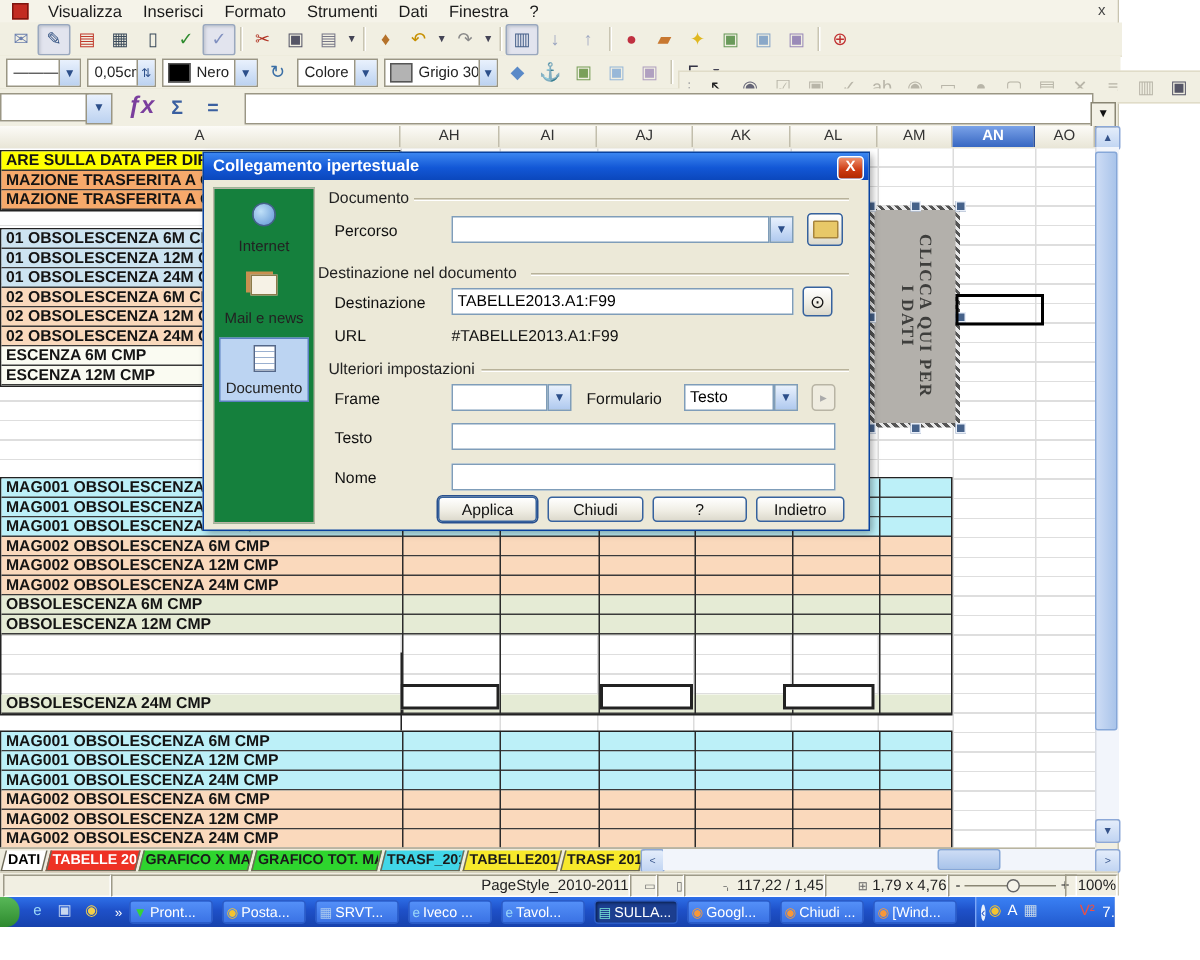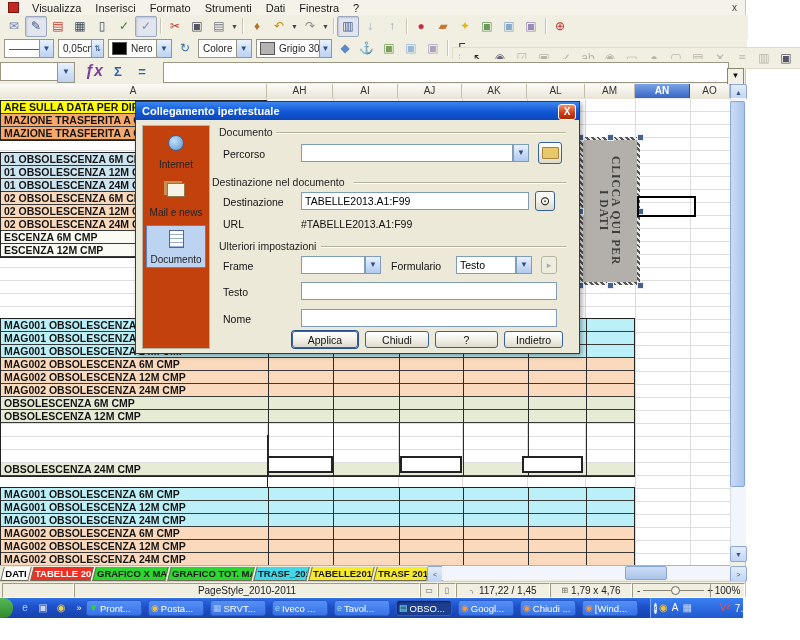--- a/index.html
+++ b/index.html
@@ -60,26 +60,26 @@
   #vthumb{position:absolute;left:730px;top:101px;width:15px;height:386px;background:linear-gradient(90deg,#CDDCF5,#A9C4EA);border:1px solid #86A7D8;border-radius:2px;box-sizing:border-box;}
   #htrack{position:absolute;left:442px;top:566px;width:288px;height:14px;background:#F2F5FB;}
   #hthumb{position:absolute;left:625px;top:566px;width:42px;height:14px;background:linear-gradient(#CDDCF5,#A9C4EA);border:1px solid #86A7D8;border-radius:2px;box-sizing:border-box;}
   
   #tabrow{position:absolute;left:0;top:565px;width:730px;height:16px;background:#EDEBDD;border-top:1px solid #B8B4A0;}
   .stab{position:absolute;top:1px;height:14px;font-size:9.5px;font-weight:bold;line-height:14px;text-align:center;transform:skewX(-14deg);border:1px solid #6E6A58;border-top:none;box-sizing:border-box;}
   .stab span{display:block;transform:skewX(14deg);white-space:nowrap;overflow:hidden;padding:0 2px;}
   #addsheet{position:absolute;top:2px;width:13px;height:12px;background:#E8F4E0;border:1px solid #7AA66A;color:#2E8A2E;font-size:10px;line-height:11px;text-align:center;font-weight:bold;border-radius:2px;}
   
   #statusbar{position:absolute;left:0;top:581px;width:745px;height:16px;background:#F1EFE2;border-top:1px solid #D5D1BE;font-size:10px;color:#222;}
-  .scell{position:absolute;top:1px;height:13px;border:1px solid;border-color:#9D9A88 #FFFFFF #FFFFFF #9D9A88;display:flex;align-items:center;justify-content:center;white-space:nowrap;overflow:hidden;}
+  .scell{position:absolute;top:1px;height:13px;border:1px solid;border-color:#9D9A88 #FFFFFF #FFFFFF #9D9A88;display:flex;align-items:center;justify-content:flex-end;white-space:nowrap;overflow:hidden;}
   
   #dialog{position:absolute;left:135px;top:101px;width:443px;height:251px;background:#ECE9D8;border:1px solid #0842A0;box-shadow:2px 2px 5px rgba(0,0,0,.35);}
   #dlg-title{position:absolute;left:0;top:0;width:100%;height:18px;background:linear-gradient(180deg,#3B86F0,#1257D6 55%,#0B47BC);color:#fff;font-weight:bold;font-size:11px;line-height:18px;padding-left:6px;box-sizing:border-box;}
   #dlg-close{position:absolute;right:3px;top:2px;width:16px;height:14px;background:linear-gradient(#F0926F,#CC3A12 60%,#B02800);border:1px solid #fff;border-radius:3px;color:#fff;font-size:10px;font-weight:bold;text-align:center;line-height:13px;}
-  #dlg-side{position:absolute;left:6px;top:23px;width:66px;height:222px;background:#c2410c;border:1px solid #B8B4A4;}
+  #dlg-side{position:absolute;left:6px;top:23px;width:66px;height:222px;background:#15803d;border:1px solid #B8B4A4;}
   .sideitem{margin:5px 3px;text-align:center;font-size:10px;color:#222;padding:2px 0;}
   .sideitem.sel{background:#BCD4F2;border:1px solid #5A80C0;}
   .icon-box{width:26px;height:22px;margin:0 auto 2px;position:relative;}
   .grp{position:absolute;font-size:10.5px;color:#222;white-space:nowrap;}
   .grpline{position:absolute;height:1px;background:#B8B29A;box-shadow:0 1px 0 #fff;}
   .dlabel{position:absolute;font-size:10.5px;color:#111;white-space:nowrap;}
   .dinput{position:absolute;background:#fff;border:1px solid #7F9DB9;font-size:10.5px;padding:0 3px;box-sizing:border-box;font-family:"Liberation Sans",sans-serif;}
   .dcombo-arr{position:absolute;width:16px;background:linear-gradient(#E9F1FD,#AFC9EF);border:1px solid #7F9DB9;color:#2C4F8A;font-size:8px;text-align:center;box-sizing:border-box;}
   .xpbtn{position:absolute;background:linear-gradient(#FFFFFF,#F0EEE5 55%,#DCD9CC);border:1px solid #36629E;border-radius:3px;font-size:10.5px;color:#111;text-align:center;box-sizing:border-box;display:flex;align-items:center;justify-content:center;}
   .xpbtn.def{box-shadow:0 0 0 1px #29508E;}
@@ -454,21 +454,21 @@
         <span class="g" style="color: rgb(168, 200, 240);">▦</span>
         <span>SRVT...</span>
       </div><div class="tbtn" style="left: 272px;">
         <span class="g" style="color: rgb(156, 216, 248);">e</span>
         <span>Iveco ...</span>
       </div><div class="tbtn" style="left: 334px;">
         <span class="g" style="color: rgb(156, 216, 248);">e</span>
         <span>Tavol...</span>
       </div><div class="tbtn active" style="left: 396px;">
         <span class="g" style="color: rgb(122, 232, 216);">▤</span>
-        <span>OBSO...</span>
+        <span>SULLA...</span>
       </div><div class="tbtn" style="left: 458px;">
         <span class="g" style="color: rgb(248, 152, 56);">◉</span>
         <span>Googl...</span>
       </div><div class="tbtn" style="left: 520px;">
         <span class="g" style="color: rgb(248, 152, 56);">◉</span>
         <span>Chiudi ...</span>
       </div><div class="tbtn" style="left: 582px;">
         <span class="g" style="color: rgb(248, 152, 56);">◉</span>
         <span>[Wind...</span>
       </div></span>

